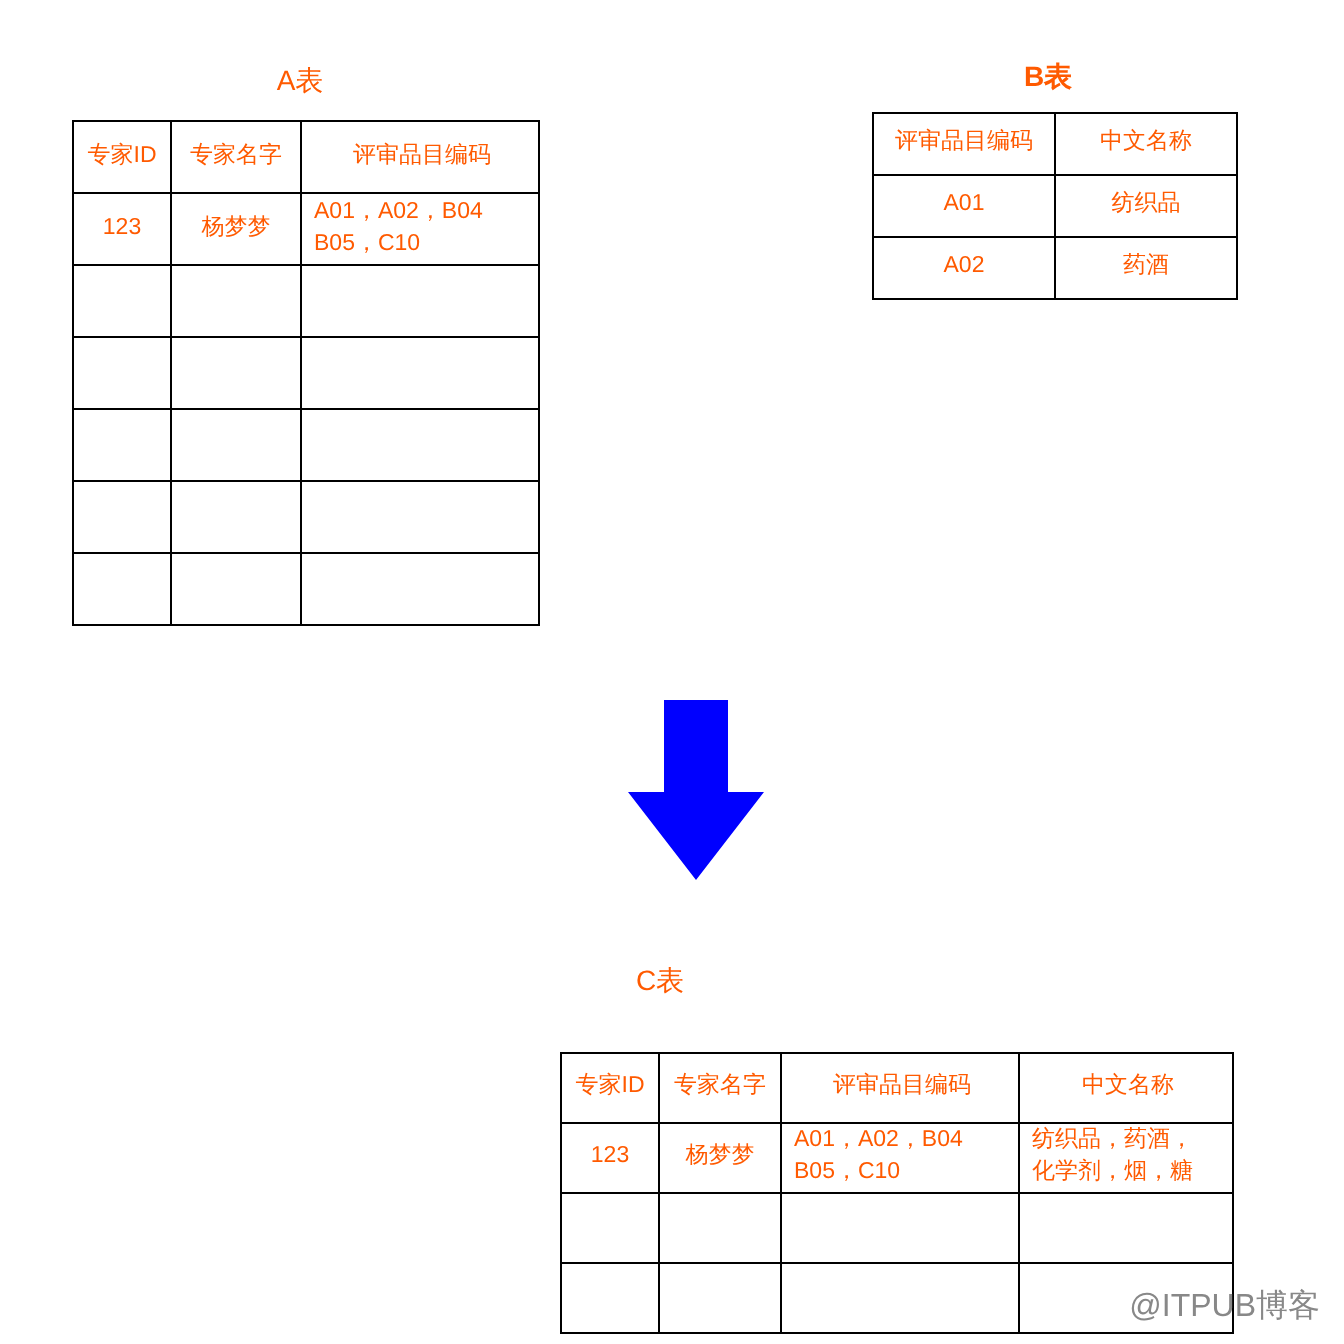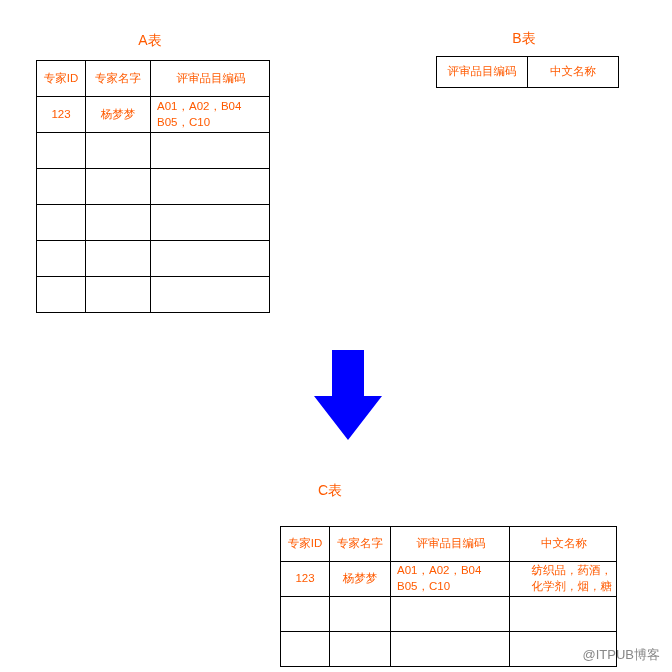--- a/index.html
+++ b/index.html
@@ -48,43 +48,43 @@
   #tableB .c1 { width: 82px; }
   #tableB .c2 { width: 82px; }
 
   
   #tableC { left: 280px; top: 526px; }
   #tableC th, #tableC td { height: 34px; }
   #tableC .c1 { width: 40px; }
   #tableC .c2 { width: 52px; }
   #tableC .c3 { width: 108px; text-align:left; padding-left:6px;}
   #tableC th.c3 { text-align:center;}
-  #tableC .c4 { width: 96px; text-align:right; padding-left:6px;}
+  #tableC .c4 { width: 96px; text-align:left; padding-left:6px;}
   #tableC th.c4 { text-align:center;}
 
   .arrow {
     position: absolute;
     left: 314px;
     top: 350px;
     width: 68px;
     height: 90px;
   }
   .watermark {
     position: absolute;
     right: 12px;
     bottom: 8px;
-    font-size: 13px;
+    font-size: 16px;
     color: #888;
   }
 </style>
 </head>
 <body>
 
 <div class="title accent" style="left:120px; top:32px; width:60px;">A表</div>
-<div class="title accent" style="left:494px; top:30px; width:60px;">B表</div>
+<div class="title accent" style="left:494px; top:30px; width:60px;font-weight:bold;">B表</div>
 <div class="title accent" style="left:300px; top:482px; width:60px;">C表</div>
 
 <table id="tableA">
   <tbody>
       <tr>
     <th class="c1 accent">专家ID</th>
     <th class="c2 accent">专家名字</th>
     <th class="c3 accent">评审品目编码</th>
   </tr>
   <tr>
@@ -119,20 +119,28 @@
       </tr>
 </tbody>
   </table>
 
 <table id="tableB">
   <tbody>
       <tr>
     <th class="c1 accent">评审品目编码</th>
     <th class="c2 accent">中文名称</th>
   </tr>
+  <tr>
+    <td class="c1 accent">A01</td>
+    <td class="c2 accent">纺织品</td>
+  </tr>
+  <tr>
+    <td class="c1 accent">A02</td>
+    <td class="c2 accent">药酒</td>
+  </tr>
 </tbody>
   </table>
 
 <div class="arrow">
   <svg viewBox="0 0 68 90" width="68" height="90">
     <polygon points="18,0 50,0 50,46 68,46 34,90 0,46 18,46" fill="#0000ff"></polygon>
   </svg>
 </div>
 
 <table id="tableC">

